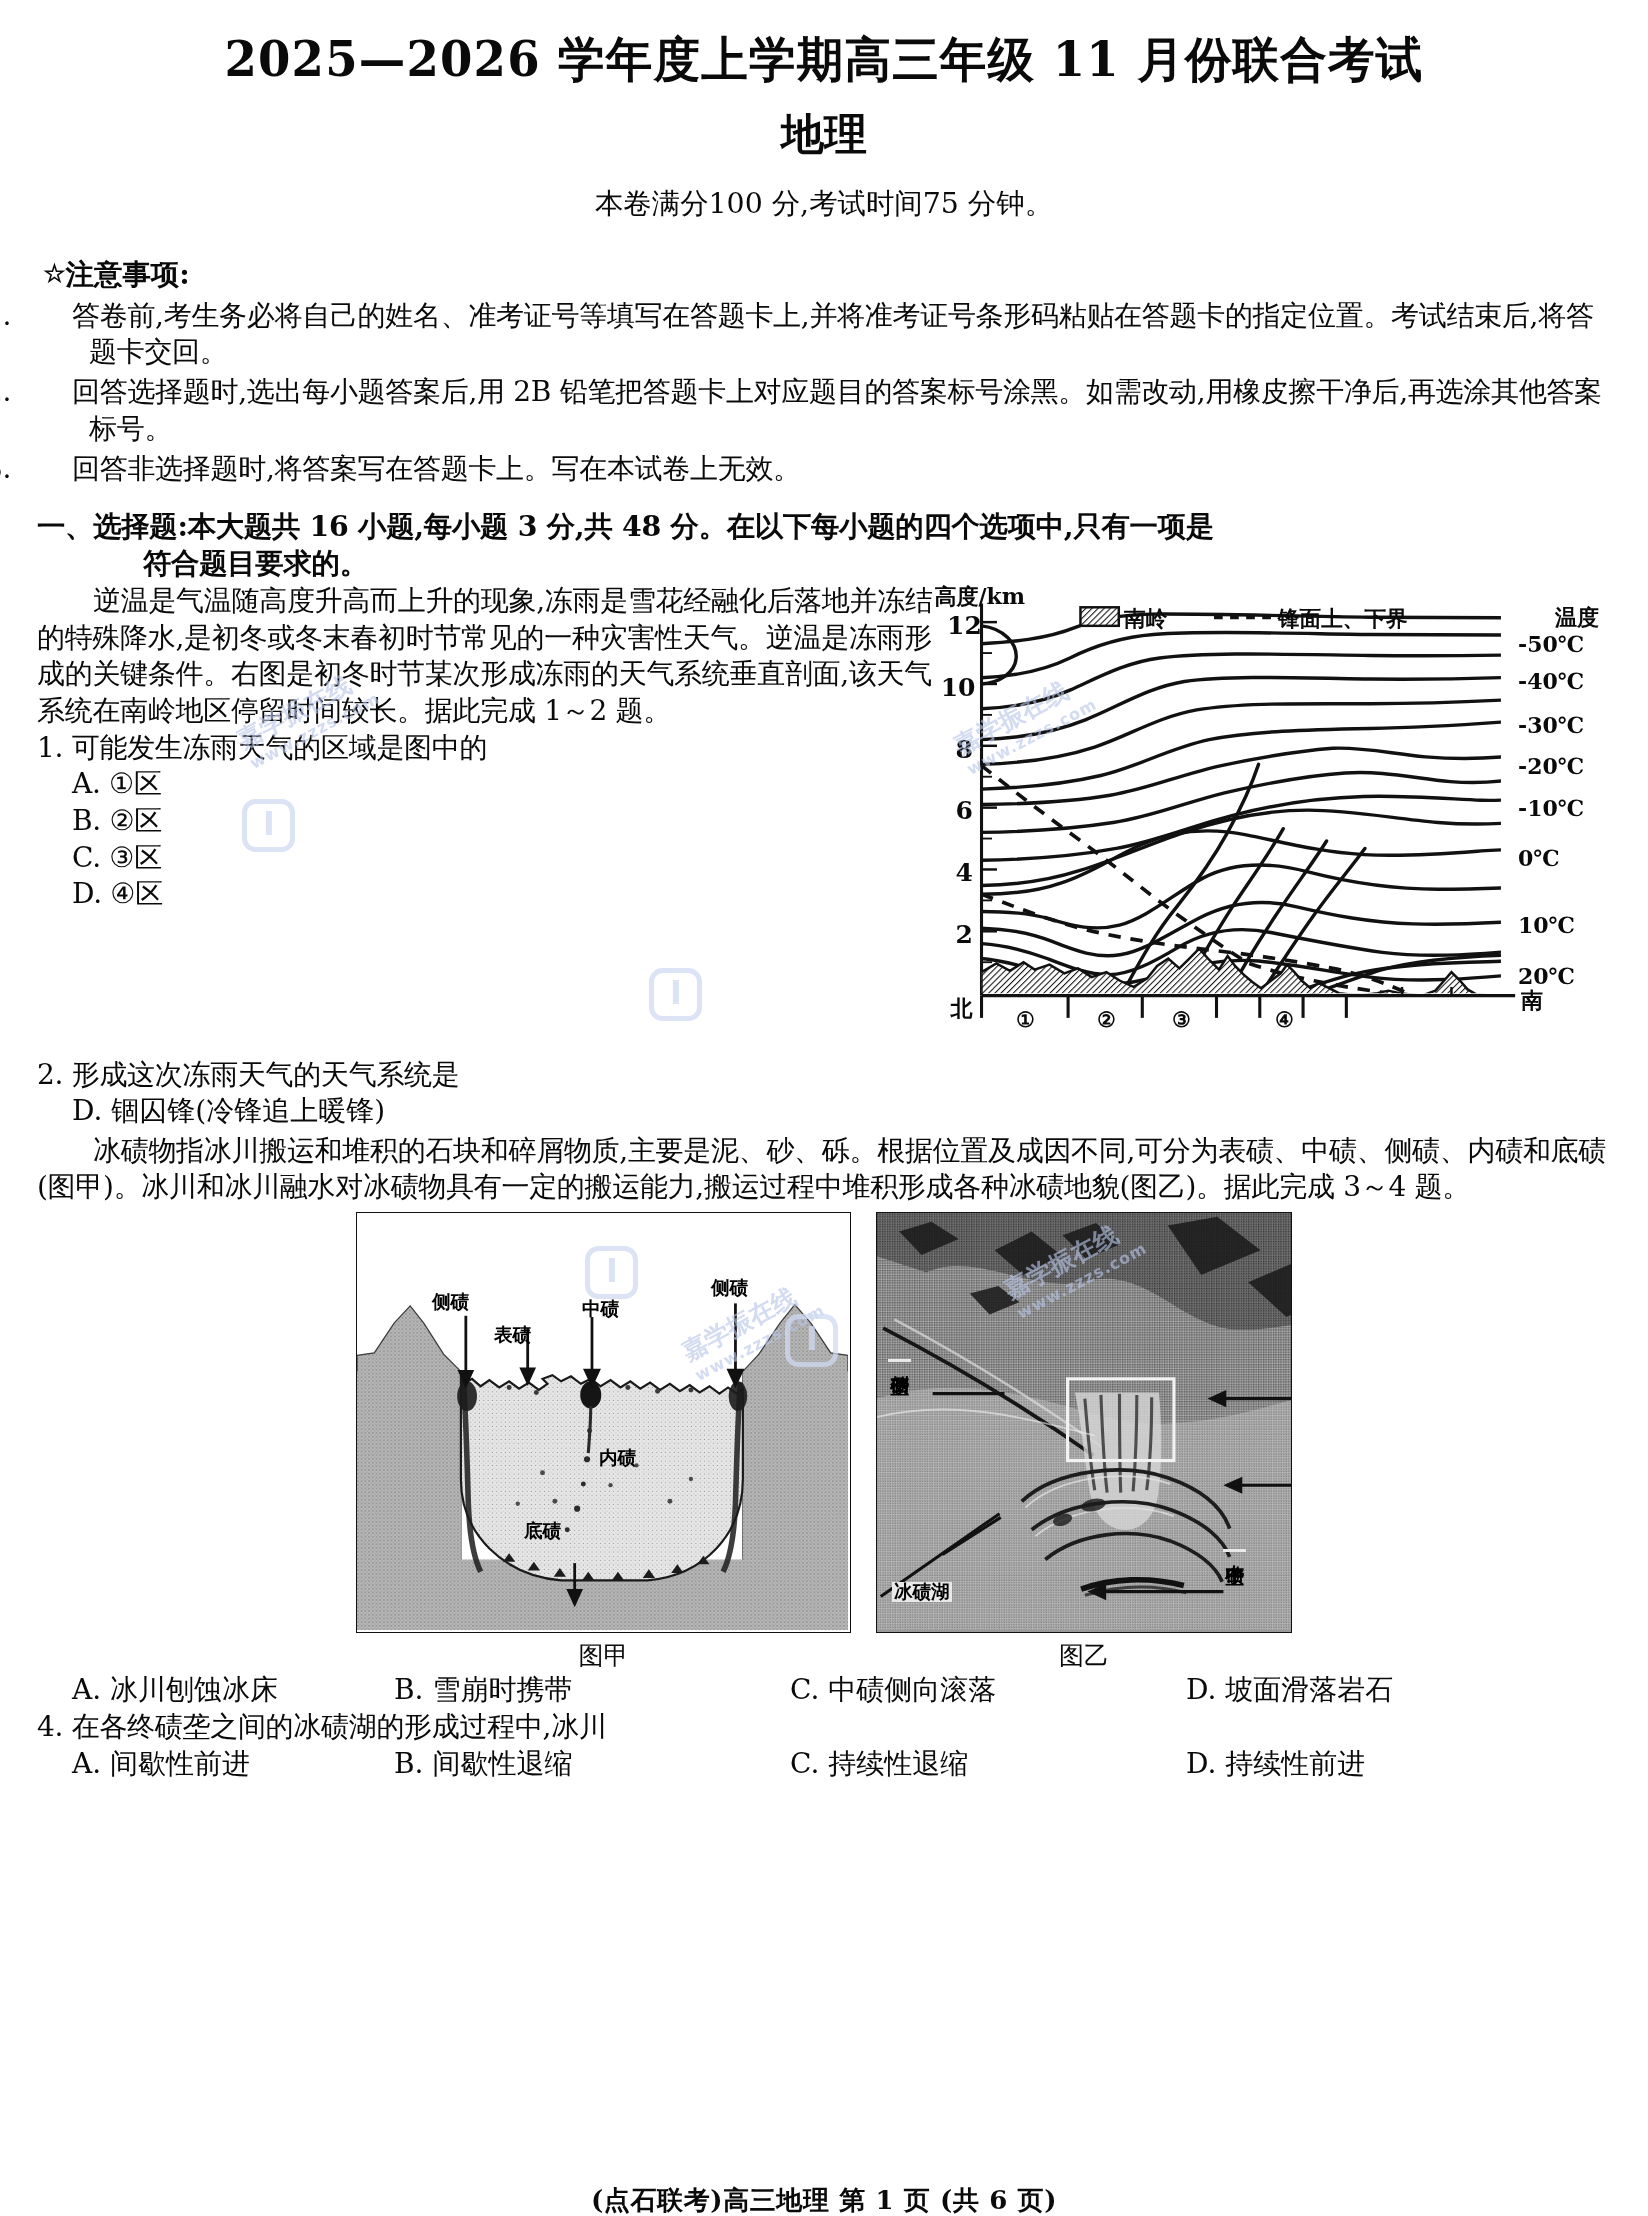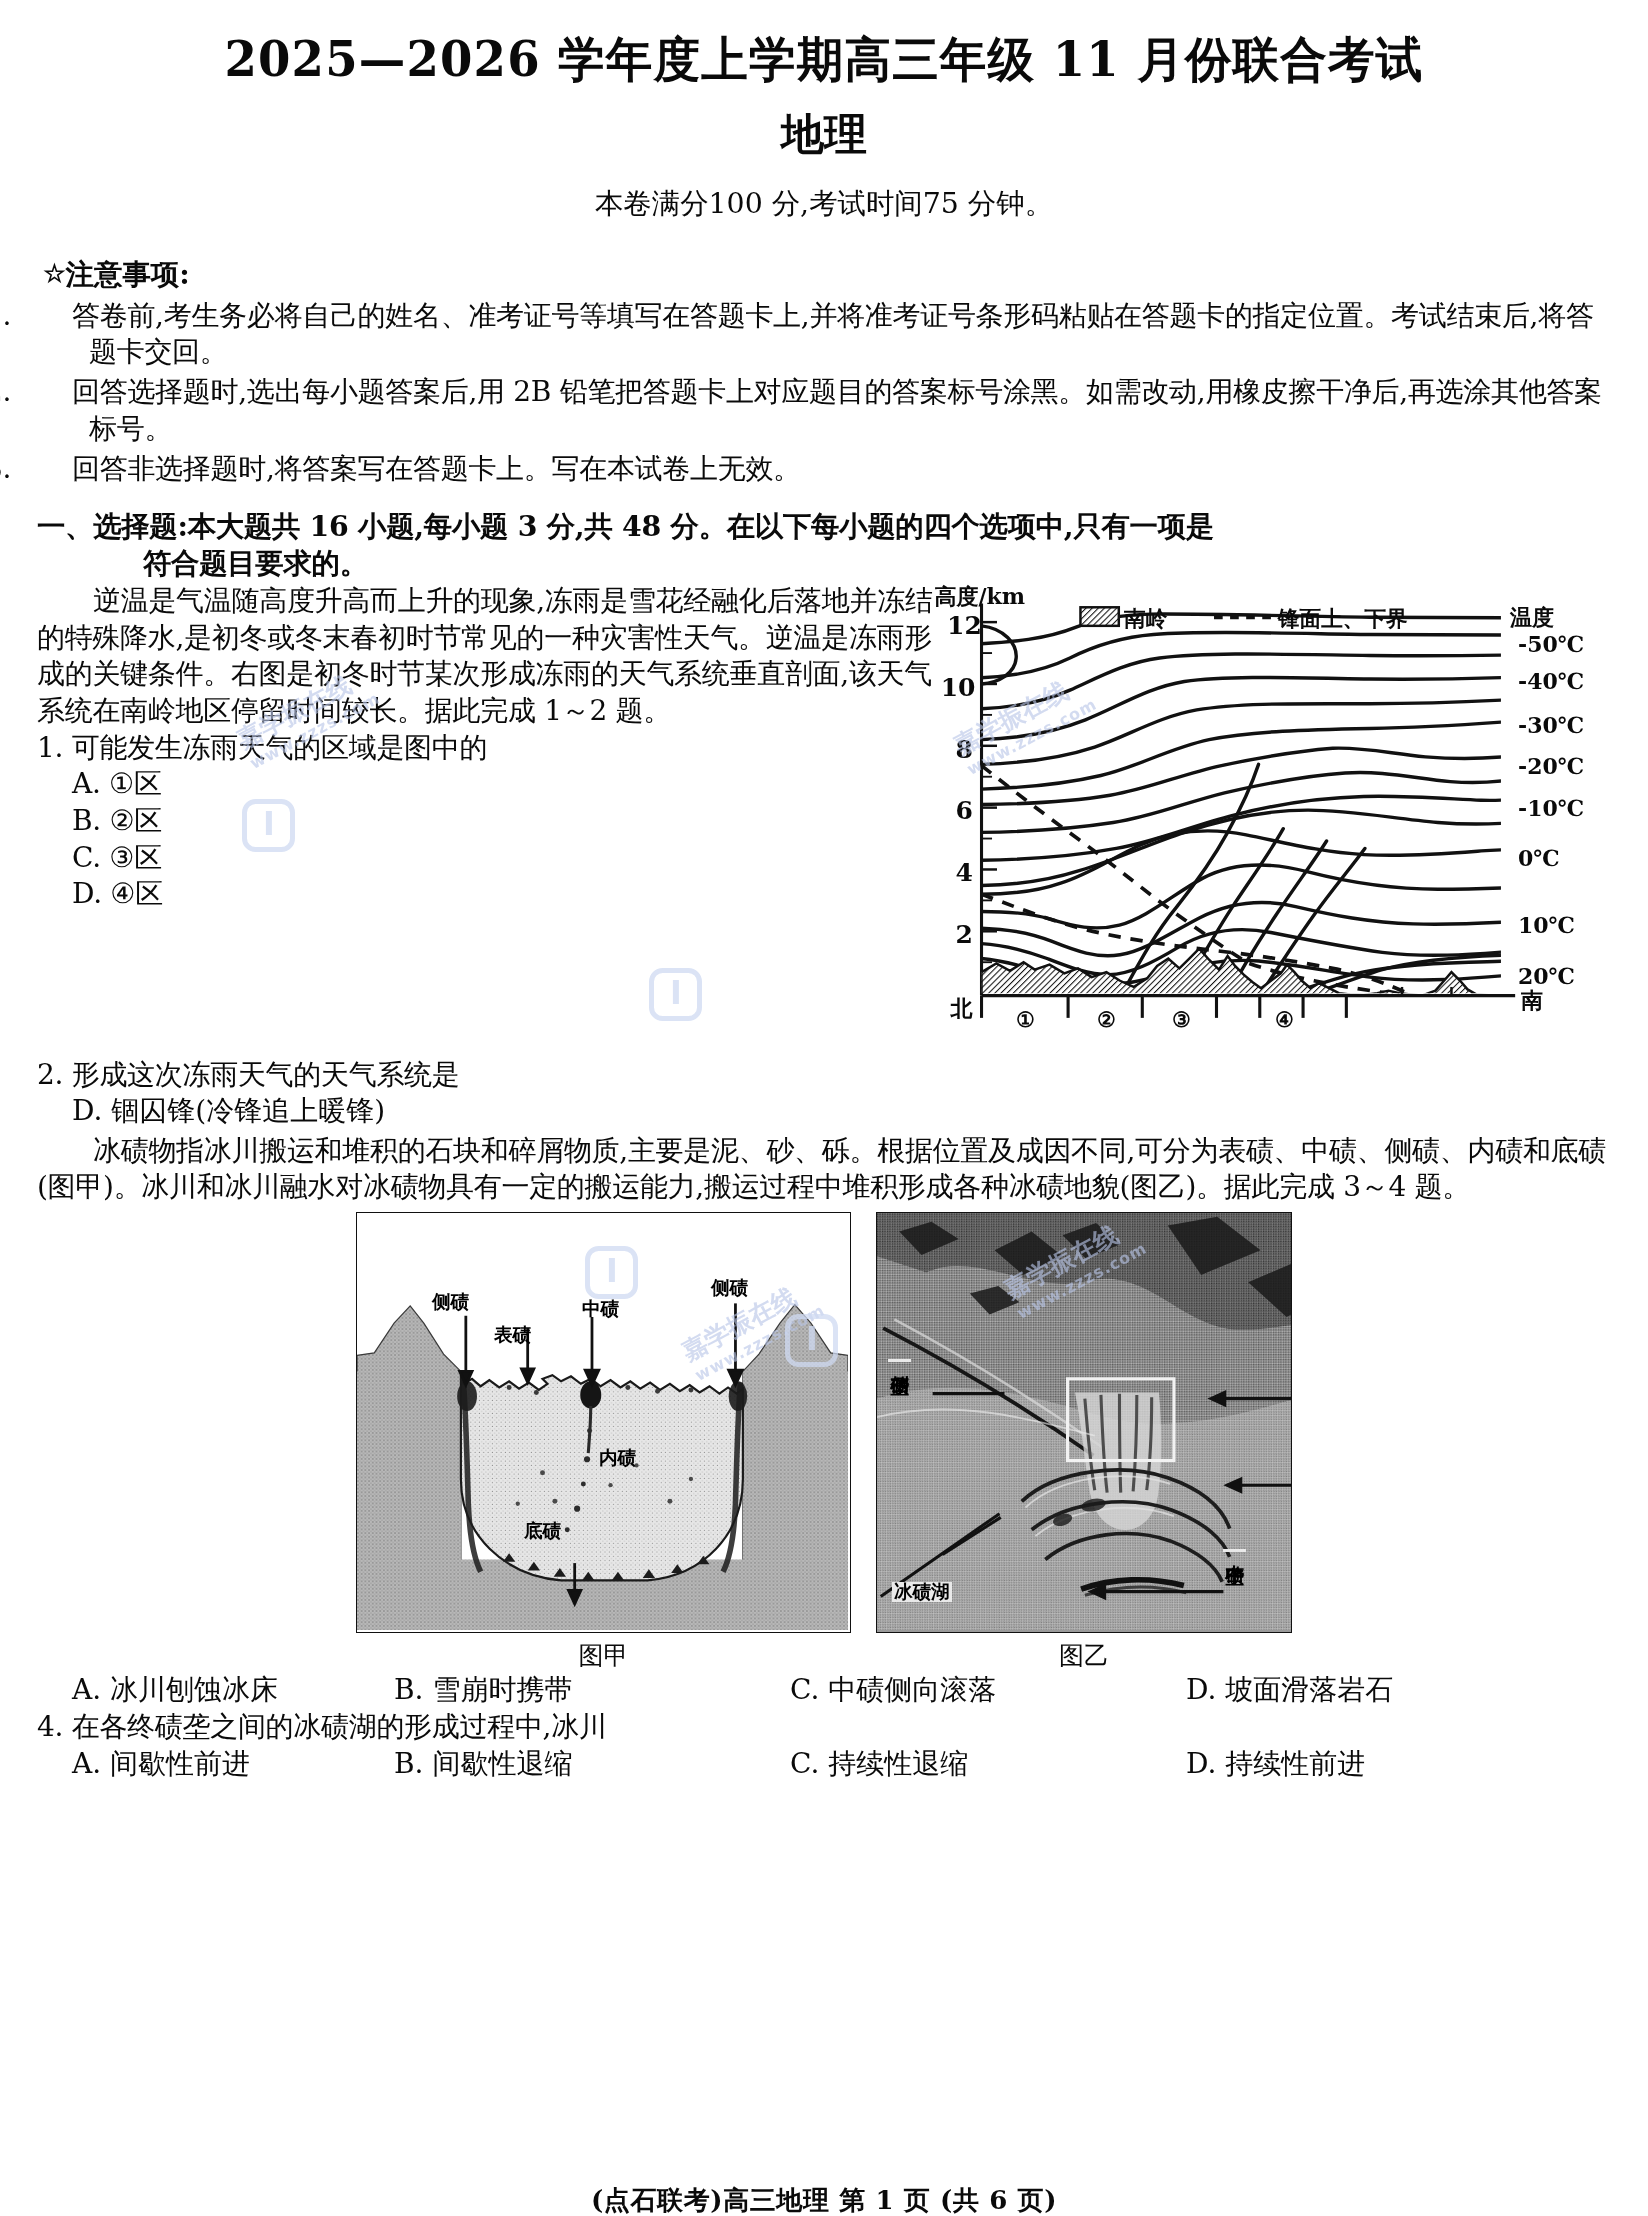--- a/index.html
+++ b/index.html
@@ -279,21 +279,21 @@
         <div style="position:absolute; left:10px; top:26px;" class="ctick">12</div>
         <div style="position:absolute; left:3.7px;  top:88px;" class="ctick">10</div>
         <div style="position:absolute; left:18.6px; top:150px;" class="ctick">8</div>
         <div style="position:absolute; left:18.6px; top:211px;" class="ctick">6</div>
         <div style="position:absolute; left:18.6px; top:273px;" class="ctick">4</div>
         <div style="position:absolute; left:18.6px; top:335px;" class="ctick">2</div>
 
         <div style="position:absolute; left:187px; top:18.6px;" class="cleg">南岭</div>
         <div style="position:absolute; left:341px; top:18.6px;" class="cleg">锋面上、下界</div>
 
-        <div style="position:absolute; left:573px; top:17.3px;" class="ctemp">温度</div>
+        <div style="position:absolute; left:618px; top:17.3px;" class="ctemp">温度</div>
         <div style="position:absolute; left:581px; top:46px;" class="ctemp">-50℃</div>
         <div style="position:absolute; left:581px; top:83px;" class="ctemp">-40℃</div>
         <div style="position:absolute; left:581px; top:127px;" class="ctemp">-30℃</div>
         <div style="position:absolute; left:581px; top:168px;" class="ctemp">-20℃</div>
         <div style="position:absolute; left:581px; top:210px;" class="ctemp">-10℃</div>
         <div style="position:absolute; left:581px; top:260px;" class="ctemp">0℃</div>
         <div style="position:absolute; left:581px; top:327px;" class="ctemp">10℃</div>
         <div style="position:absolute; left:581px; top:378px;" class="ctemp">20℃</div>
 
         <div style="position:absolute; left:13.6px;  top:409px;" class="ctemp">北</div>

